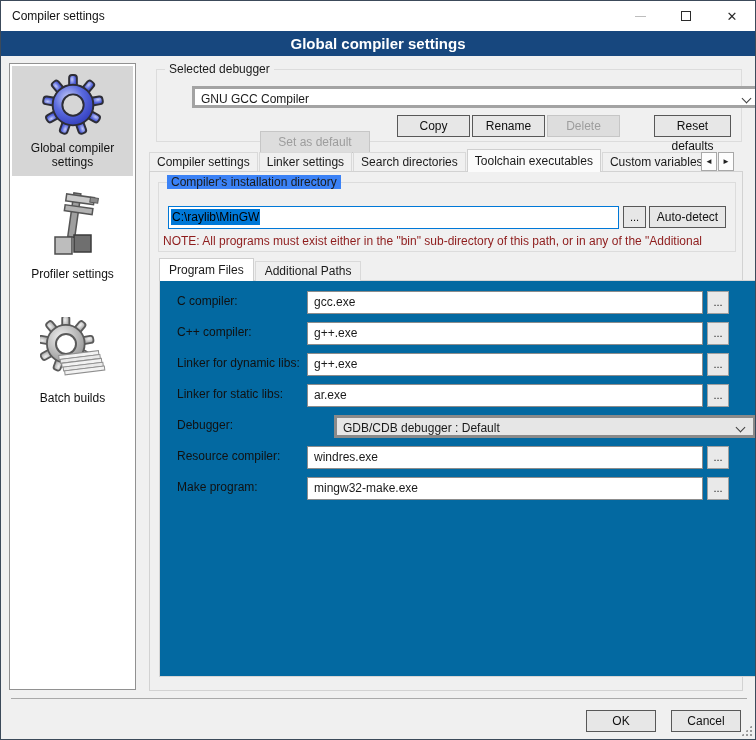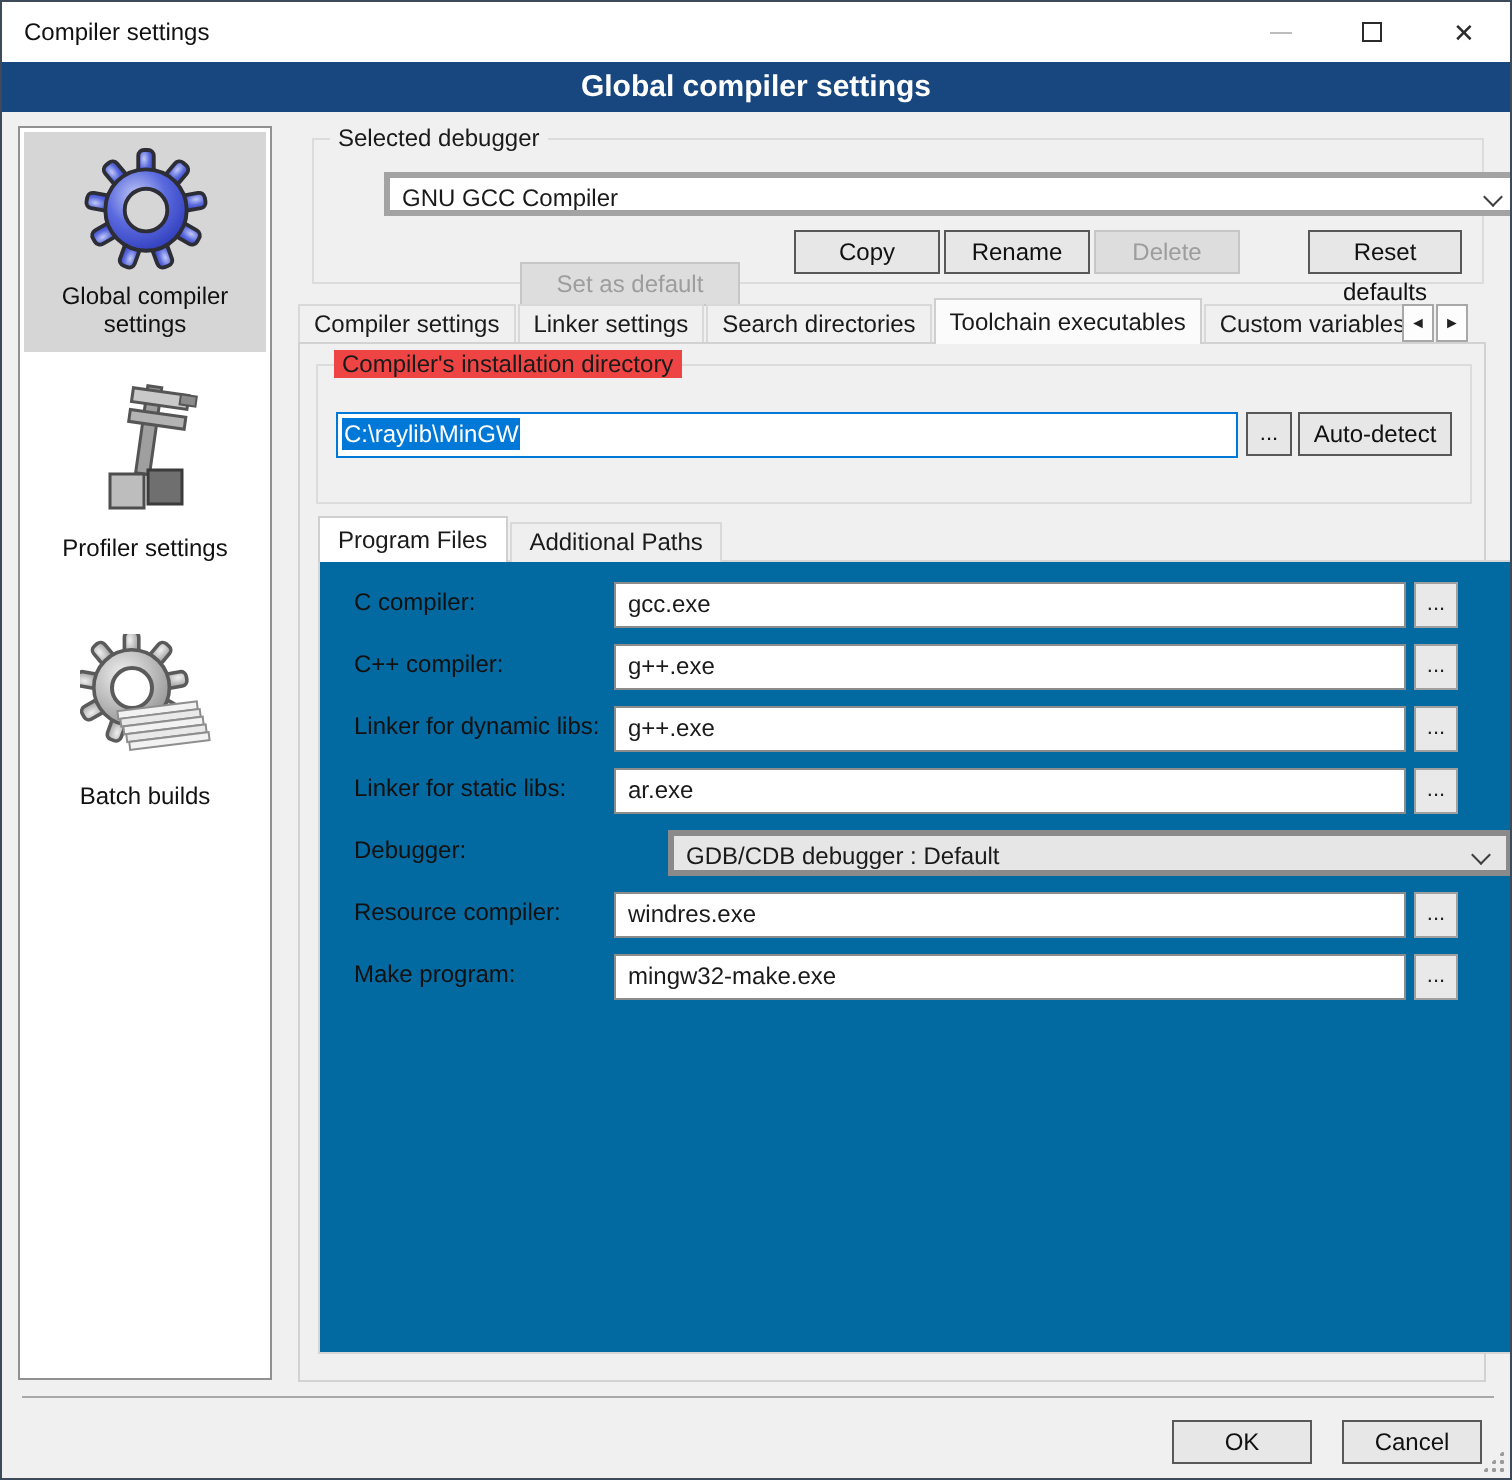--- a/index.html
+++ b/index.html
@@ -53,21 +53,21 @@
   .tabstrip { position:absolute; left:148px; top:148px; width:552px; height:23px; display:flex; align-items:flex-end; overflow:hidden; }
   .tab { flex:0 0 auto; height:20px; line-height:19px; padding:0 7px; background:#f0f0f0;
     border:1px solid #d9d9d9; border-bottom:none; margin-right:1px; white-space:nowrap; color:#1a1a1a; }
   .tab.active { height:23px; line-height:22px; background:#fbfbfb; border-color:#cfcfcf; position:relative; z-index:3; }
   .tab-arrows { position:absolute; left:700px; top:151px; display:flex; }
   .tab-arrow { width:16px; height:19px; border:1px solid #a8a8a8; background:#fdfdfd; font-size:8px; line-height:17px; text-align:center; color:#222; margin-right:1px; }
   .tabpanel { position:absolute; left:148px; top:170px; width:594px; height:520px; background:#f0f0f0; border:1px solid #d2d2d2; z-index:1; }
   
   .inst-group { left:157px; top:181px; width:578px; height:70px; }
   .dir-input { position:absolute; left:9px; top:23px; width:451px; height:23px; background:#fff; border:1px solid #0078d7; line-height:21px; padding-left:2px; white-space:nowrap; overflow:hidden; }
-  .dir-input .selection { background:#0078d7; color:#ffffff; padding:1px 1px;text-align:center; }
+  .dir-input .selection { background:#0078d7; color:#000000; padding:1px 1px;text-align:center; }
   .b-browse-dir { position:absolute; left:464px; top:23px; width:23px; }
   .b-autodetect { position:absolute; left:490px; top:23px; width:77px; }
   .note { position:absolute; left:4px; top:51px; width:572px; color:#8e1c1c; white-space:nowrap; overflow:hidden; }
   
   .subtabs { position:absolute; left:158px; top:257px; display:flex; align-items:flex-end; height:23px; z-index:3; }
   .subtab { height:20px; line-height:19px; padding:0 9px; background:#efefef; border:1px solid #d9d9d9; border-bottom:none; margin-right:1px; white-space:nowrap; }
   .subtab.active { height:23px; line-height:22px; background:#ffffff; border-color:#cfcfcf;text-align:right; }
   .subpanel { position:absolute; left:158px; top:279px; width:612px; height:397px; background:#0369a1; border:1px solid #d5d5d5; z-index:2; }
   
   .frow { position:absolute; left:0; width:100%; height:23px; }
@@ -208,26 +208,27 @@
 
   </div>
   <div class="tab-arrows">
     <div class="tab-arrow">◄</div>
     <div class="tab-arrow">►</div>
   </div>
 
   <div class="tabpanel"></div>
 
   <div class="groupbox inst-group" style="z-index:2;">
-    <span class="glabel" style="background:#ef4444;">Compiler's installation directory</span>
+    <span class="glabel" style="background:#3b82f6;">Compiler's installation directory</span>
     <div class="dir-input">
       <span class="selection">C:\raylib\MinGW</span>
     </div>
     <div class="btn btn-sm b-browse-dir">...</div>
     <div class="btn b-autodetect">Auto-detect</div>
+    <div class="note">NOTE: All programs must exist either in the "bin" sub-directory of this path, or in any of the "Additional</div>
   </div>
 
   <div class="subtabs">
     <div class="subtab active">Program Files</div>
     <div class="subtab">Additional Paths</div>
   </div>
   <div class="subpanel">
 
     <div class="frow r0">
       <span class="flabel">C compiler:</span>

